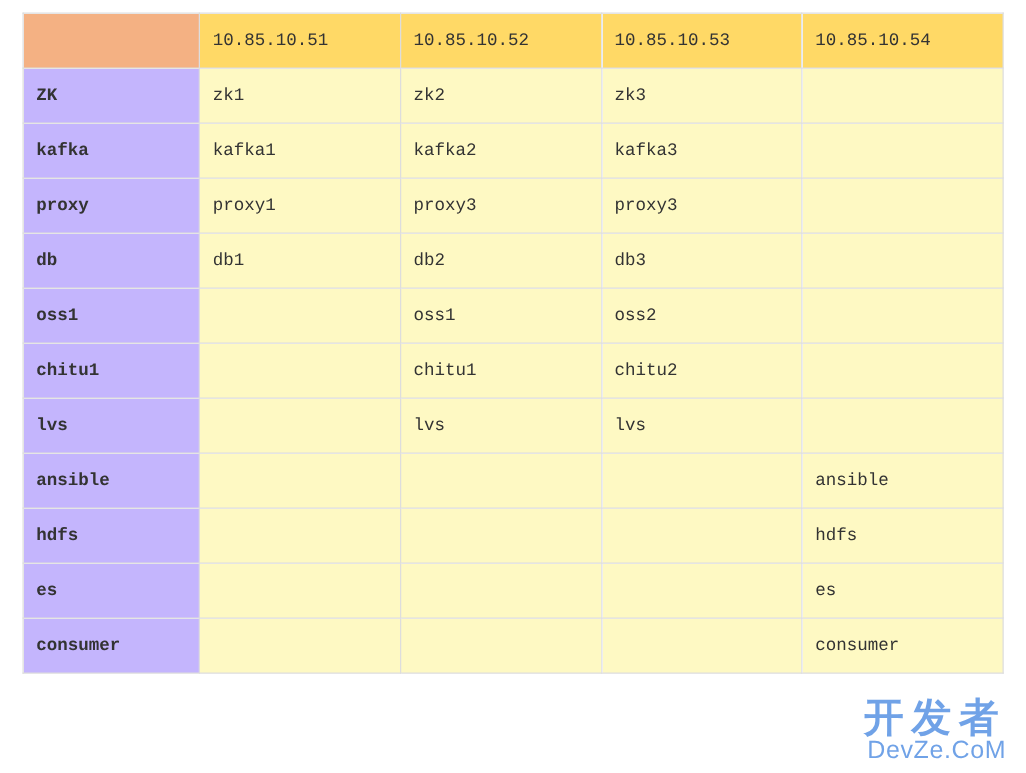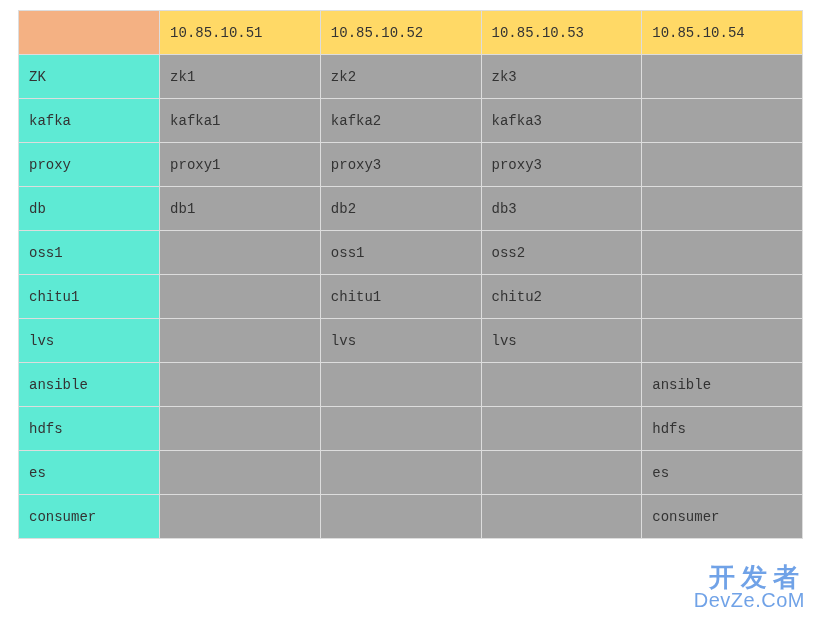--- a/index.html
+++ b/index.html
@@ -29,42 +29,42 @@
       height: 44px;
       white-space: nowrap;
       overflow: hidden;
     }
     th.col-header {
       background: #ffd966;
       font-weight: normal;
       margin-left: 22px;
     }
     th.row-header {
-      background: #5eead4;
-      font-weight: normal;
+      background: #c4b5fd;
+      font-weight: bold;
     }
     th.corner {
       background: #f4b183;
     }
     td {
-      background: #a3a3a3;
+      background: #fef9c3;
     }
     col.first { width: 18%; }
     col.rest { width: 20.5%; }
     .watermark {
       position: absolute;
       right: 16px;
       bottom: 8px;
       text-align: right;
       pointer-events: none;
       line-height: 1;
     }
     .watermark .line1 {
       font-family: "Microsoft YaHei", "SimHei", sans-serif;
-      font-size: 26px;
+      font-size: 32px;
       font-weight: 600;
       letter-spacing: 6px;
       color: #3a7fde;
       opacity: 0.72;
     }
     .watermark .line2 {
       font-family: Arial, Helvetica, sans-serif;
       font-size: 20px;
       color: #3a7fde;
       opacity: 0.72;

